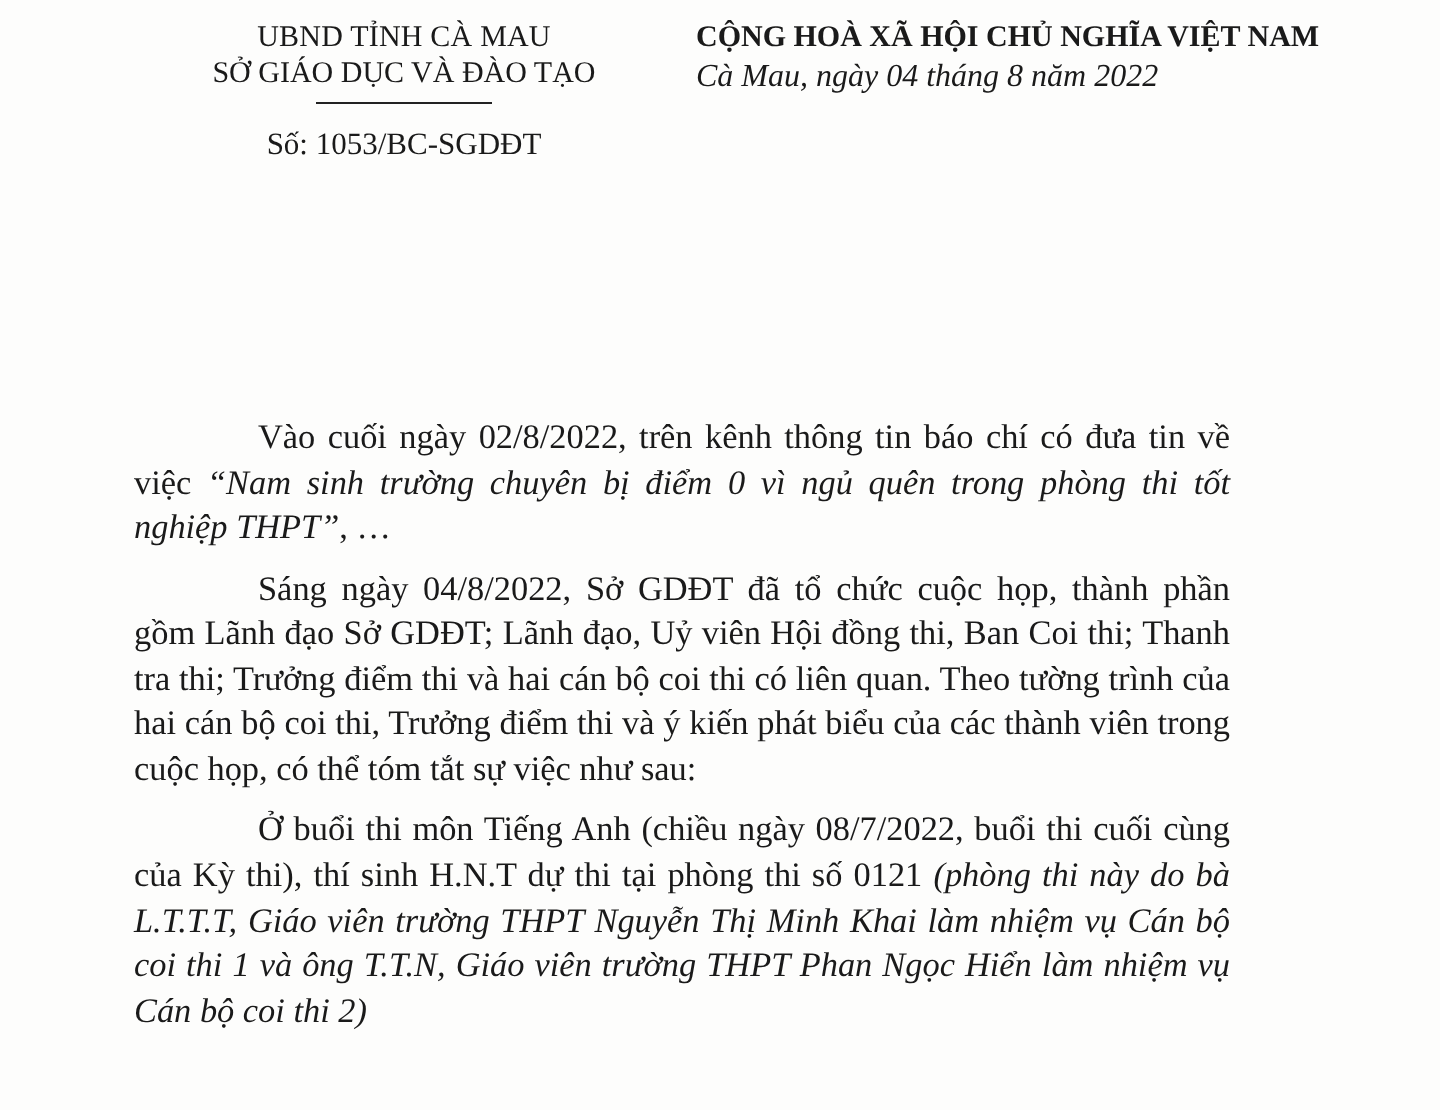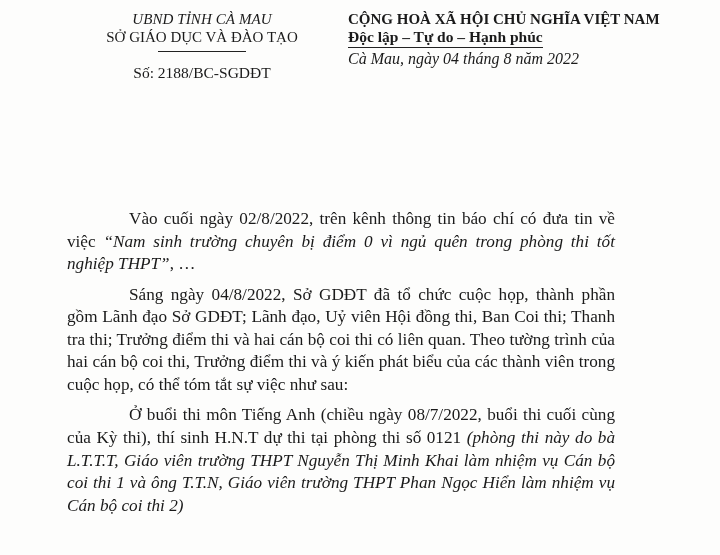--- a/index.html
+++ b/index.html
@@ -9,21 +9,21 @@
     font-family: "Liberation Serif", "DejaVu Serif", serif;
     color: #1a1a1a;
     position: relative;
   }
   .page { position: absolute; left: 0; top: 0; width: 720px; height: 555px; }
 
   .hdr-left {
     position: absolute; left: 96px; top: 10px; width: 212px;
     text-align: center;
   }
-  .hdr-left .org1 { font-size: 15px; line-height: 18px; letter-spacing: 0.1px; font-style: italic; }
+  .hdr-left .org1 { font-size: 15px; line-height: 18px; letter-spacing: 0.1px; }
   .hdr-left .org2 { font-size: 15px; line-height: 18px; font-weight: normal; }
   .hdr-left .rule { width: 88px; height: 1px; background: #222; margin: 5px auto 0; }
   .hdr-left .docno { font-size: 15.5px; line-height: 18px; margin-top: 12px; }
 
   .hdr-right {
     position: absolute; left: 330px; top: 10px; width: 390px;
     text-align: left;
   }
   .hdr-right .nation { font-size: 15px; line-height: 18px; font-weight: bold; padding-left: 18px; }
   .hdr-right .motto {
@@ -50,26 +50,25 @@
 </style>
 </head>
 <body>
 
 <div class="page">
 
   <div class="hdr-left">
     <div class="org1">UBND TỈNH CÀ MAU</div>
     <div class="org2">SỞ GIÁO DỤC VÀ ĐÀO TẠO</div>
     <div class="rule"></div>
-    <div class="docno">Số: 2188/BC-SGDĐT</div>
+    <div class="docno">Số: 1053/BC-SGDĐT</div>
   </div>
 
   <div class="hdr-right">
     <div class="nation">CỘNG HOÀ XÃ HỘI CHỦ NGHĨA VIỆT NAM</div>
-    <div><span class="motto">Độc lập – Tự do – Hạnh phúc</span></div>
     <div class="dateline">Cà Mau, ngày 04 tháng 8 năm 2022</div>
   </div>
 
 
   <div class="body">
     <p><span>Vào cuối ngày 02/8/2022, trên kênh thông tin báo chí có đưa tin về việc </span><em>“Nam sinh trường chuyên bị điểm 0 vì ngủ quên trong phòng thi tốt nghiệp THPT”</em><span>, …</span></p>
     <p>Sáng ngày 04/8/2022, Sở GDĐT đã tổ chức cuộc họp, thành phần gồm Lãnh đạo Sở GDĐT; Lãnh đạo, Uỷ viên Hội đồng thi, Ban Coi thi; Thanh tra thi; Trưởng điểm thi và hai cán bộ coi thi có liên quan. Theo tường trình của hai cán bộ coi thi, Trưởng điểm thi và ý kiến phát biểu của các thành viên trong cuộc họp, có thể tóm tắt sự việc như sau:</p>
     <p><span>Ở buổi thi môn Tiếng Anh (chiều ngày 08/7/2022, buổi thi cuối cùng của Kỳ thi), thí sinh H.N.T dự thi tại phòng thi số 0121 </span><em>(phòng thi này do bà L.T.T.T, Giáo viên trường THPT Nguyễn Thị Minh Khai làm nhiệm vụ Cán bộ coi thi 1 và ông T.T.N, Giáo viên trường THPT Phan Ngọc Hiển làm nhiệm vụ Cán bộ coi thi 2)</em></p>
   </div>
 

